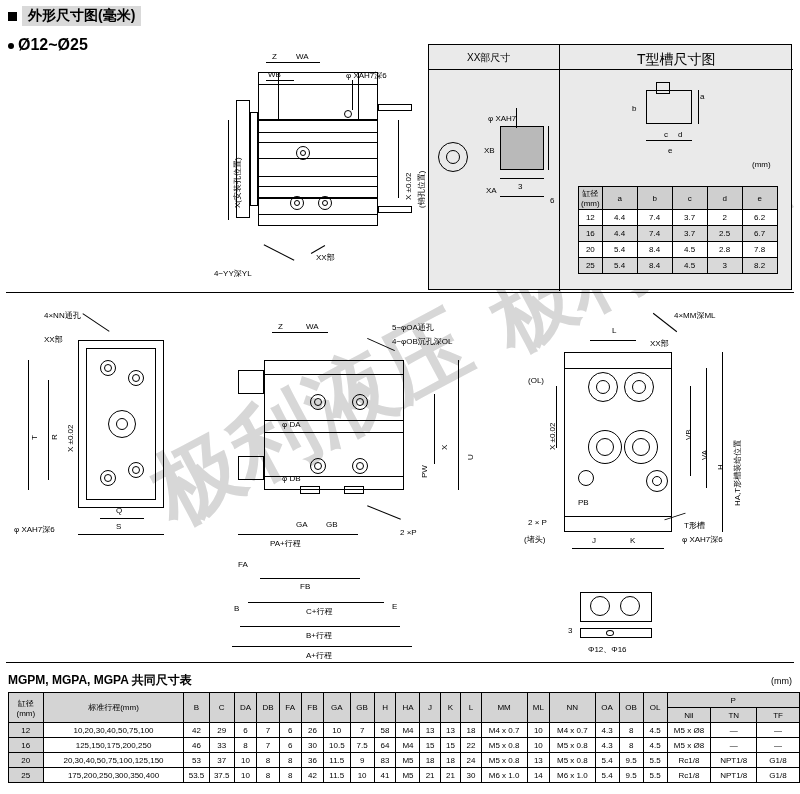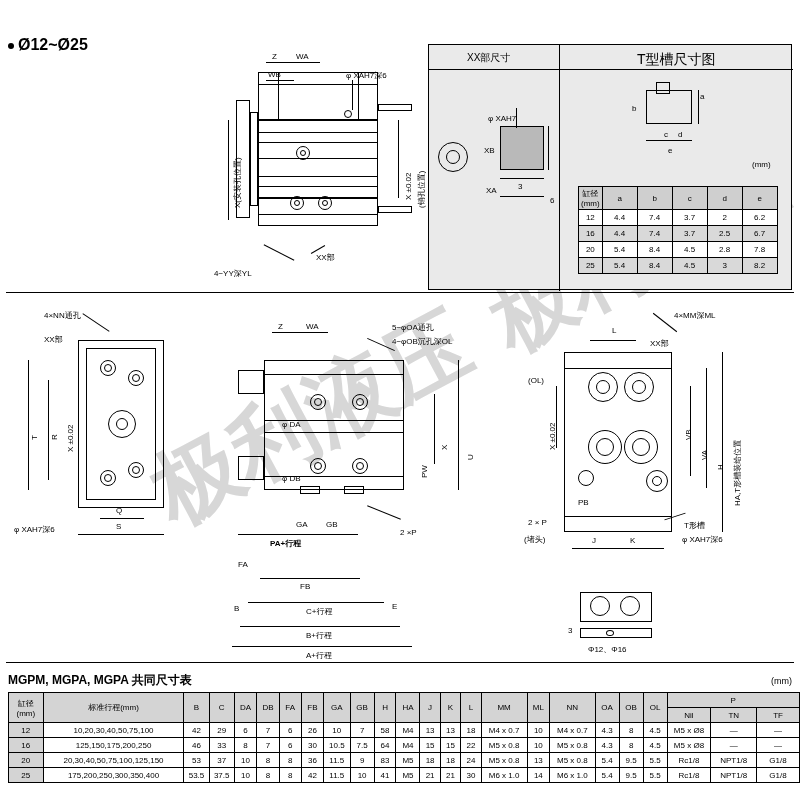--- a/index.html
+++ b/index.html
@@ -59,20 +59,24 @@
   .bigtbl .lab{background:#d4d4d4;}
 </style>
 </head>
 <body>
 
 <div class="page">
 
   <div class="wm" style="left:140px;top:360px;">极利液压</div>
   <div class="wm" style="left:480px;top:200px;font-size:80px;">极利液压</div>
 
+  <div class="title-bar">
+    <div class="sq"></div>
+    <div class="tx">外形尺寸图(毫米)</div>
+  </div>
   <div class="subtitle">
     <span class="dot"></span><span>Ø12~Ø25</span>
   </div>
 
   <div class="hr" style="top:292px;"></div>
   <div class="hr" style="top:662px;"></div>
 
   <div>
 
     <div class="box" style="left:236px;top:100px;width:14px;height:118px;"></div>
@@ -259,21 +263,21 @@
     <div class="lbl" style="left:282px;top:474px;">φ DB</div>
     <div class="lblv" style="left:440px;top:450px;">X</div>
     <div class="ln vline" style="left:434px;top:394px;height:70px;"></div>
     <div class="lblv" style="left:466px;top:460px;">U</div>
     <div class="ln vline" style="left:458px;top:360px;height:130px;"></div>
     <div class="lblv" style="left:420px;top:478px;">PW</div>
     <div class="lbl" style="left:296px;top:520px;">GA</div>
     <div class="lbl" style="left:326px;top:520px;">GB</div>
     <div class="lbl" style="left:400px;top:528px;">2 ×P</div>
     <div class="ln hline" style="left:366px;top:512px;width:36px;transform:rotate(22deg);"></div>
-    <div class="lbl" style="left:270px;top:538px;font-weight:bold;">PA+行程</div>
+    <div class="lbl" style="left:270px;top:538px;">PA+行程</div>
     <div class="ln hline" style="left:238px;top:534px;width:120px;"></div>
     <div class="lbl" style="left:238px;top:560px;">FA</div>
     <div class="lbl" style="left:300px;top:582px;">FB</div>
     <div class="ln hline" style="left:260px;top:578px;width:100px;"></div>
     <div class="lbl" style="left:306px;top:606px;">C+行程</div>
     <div class="ln hline" style="left:248px;top:602px;width:136px;"></div>
     <div class="lbl" style="left:306px;top:630px;">B+行程</div>
     <div class="ln hline" style="left:240px;top:626px;width:160px;"></div>
     <div class="lbl" style="left:306px;top:650px;">A+行程</div>
     <div class="ln hline" style="left:232px;top:646px;width:180px;"></div>

